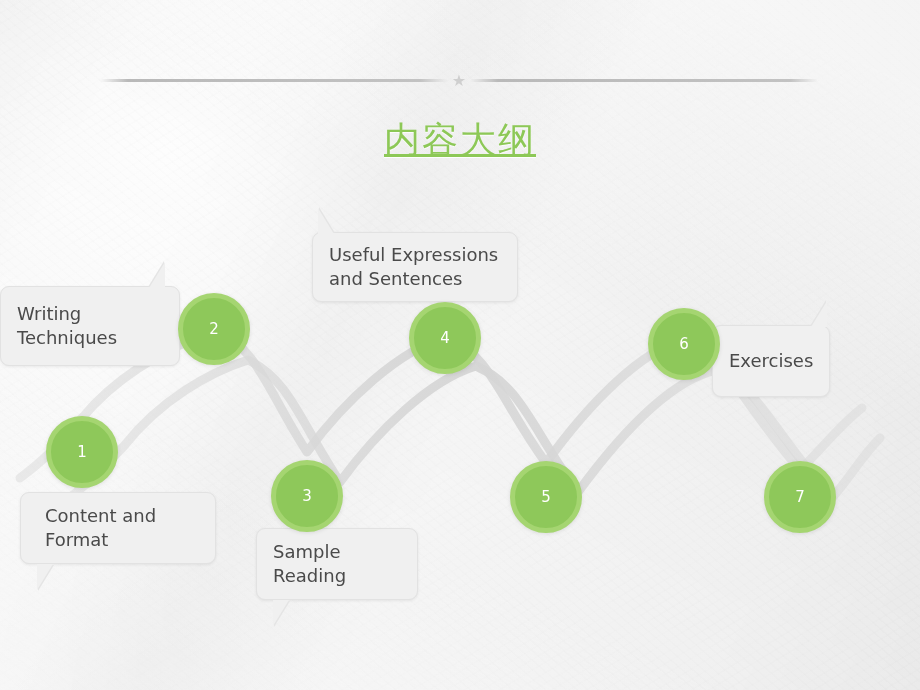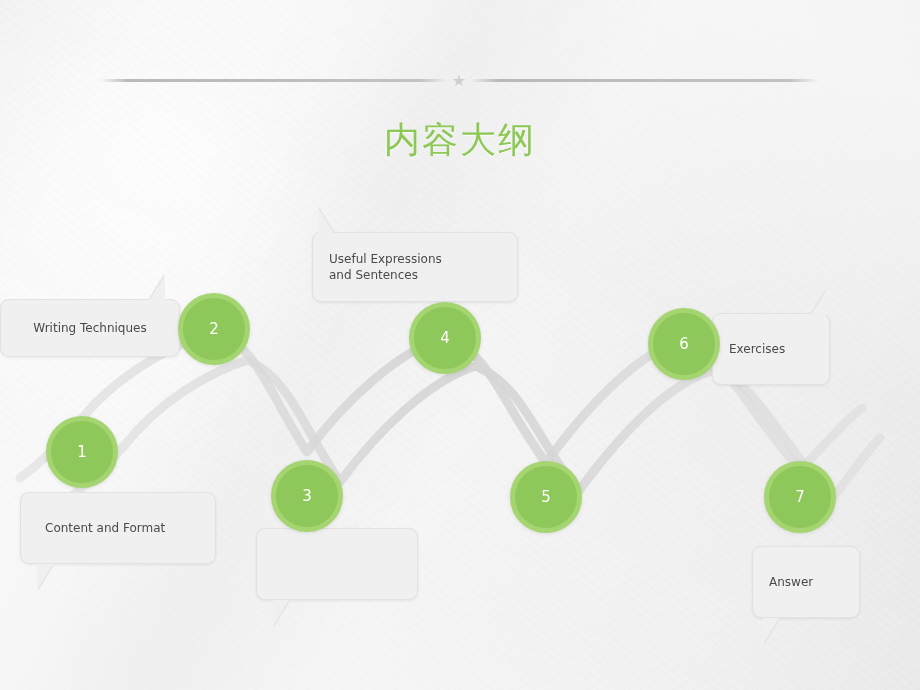--- a/index.html
+++ b/index.html
@@ -74,41 +74,42 @@
     left: 0;
     top: 116px;
     width: 920px;
     text-align: center;
     font-size: 36px;
     letter-spacing: 2px;
     color: #8dc857;
     font-family: "DejaVu Sans", "Liberation Sans", sans-serif;
     font-weight: 400;
     text-shadow: 0 1px 1px rgba(255,255,255,0.9);
+    text-decoration: underline;
   }
 
   
   #ribbon {
     position: absolute;
     left: 0;
     top: 0;
     width: 920px;
     height: 690px;
     pointer-events: none;
   }
 
   
   .callout {
     position: absolute;
     background: #f0f0f0;
     border: 1px solid #e2e2e2;
     border-radius: 9px;
     box-shadow: 0 1px 3px rgba(0,0,0,0.07);
     color: #4a4a4a;
-    font-size: 12px;
+    font-size: 18px;
     line-height: 1.35;
     display: flex;
     align-items: center;
     padding: 0 16px;
     box-sizing: border-box;
     font-family: "DejaVu Sans", "Liberation Sans", sans-serif;
   }
   .callout .text { display: block; white-space: pre-line; }
 
   
@@ -189,50 +190,47 @@
              C 92 482, 100 470, 124 446
              C 160 400, 210 372, 248 360
              C 290 380, 300 422, 340 482
              C 378 430, 430 380, 476 366
              C 522 386, 532 430, 578 492
              C 622 432, 672 380, 716 370
              C 758 386, 772 430, 832 498
              C 854 472, 862 456, 880 438" fill="none" stroke="url(#ribbonFade)" stroke-width="9" stroke-linecap="round" stroke-linejoin="round"></path>
   </svg>
 
-  <div class="callout" style="left:0px; top:299px; width:180px; height:58px;justify-content:center;">
+  <div class="callout" style="left:0px; top:286px; width:180px; height:80px;justify-content:center;">
     <span class="text">Writing Techniques</span>
     <span class="tail tail-tr" style="left:148px; top:-25px;"></span>
   </div>
 
   <div class="callout" style="left:312px; top:232px; width:206px; height:70px;">
     <span class="text">Useful Expressions
 and Sentences</span>
     <span class="tail tail-tl" style="left:5px; top:-25px;"></span>
   </div>
 
-  <div class="callout" style="left:712px; top:313px; width:118px; height:72px;">
+  <div class="callout" style="left:712px; top:325px; width:118px; height:72px;">
     <span class="text">Exercises</span>
     <span class="tail tail-tr" style="left:98px; top:-25px;"></span>
   </div>
 
   <div class="callout" style="left:20px; top:492px; width:196px; height:72px;padding-left:24px;">
     <span class="text">Content and Format</span>
     <span class="tail tail-bl" style="left:16px; top:71px;"></span>
   </div>
 
   <div class="callout" style="left:256px; top:528px; width:162px; height:72px;">
+    <span class="text">Sample Reading</span>
     <span class="tail tail-bl" style="left:16px; top:71px;"></span>
   </div>
 
 
-  <div class="callout" style="left:752px; top:546px; width:108px; height:72px;">
-    <span class="text">Answer</span>
-    <span class="tail tail-bl" style="left:10px; top:71px;"></span>
-  </div>
 
   <div class="node" style="left:46px;  top:416px;">
     <span>1</span>
   </div>
   <div class="node" style="left:178px; top:293px;">
     <span>2</span>
   </div>
   <div class="node" style="left:271px; top:460px;">
     <span>3</span>
   </div>

